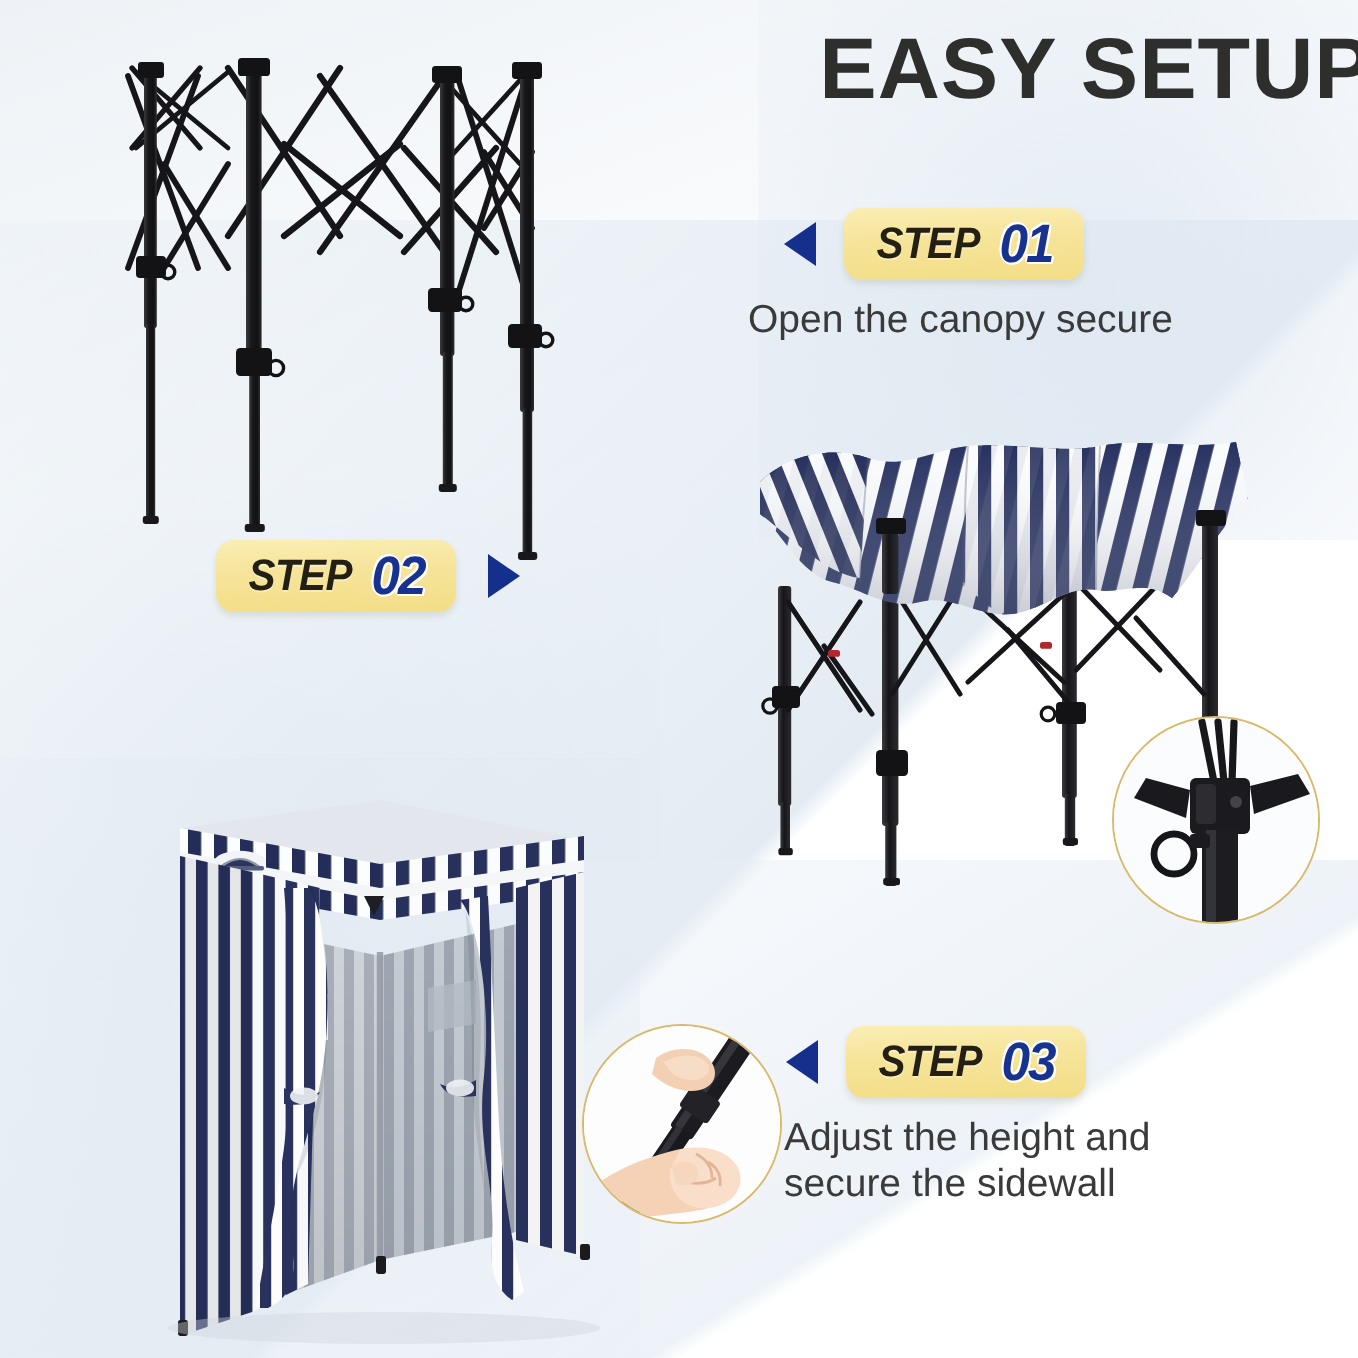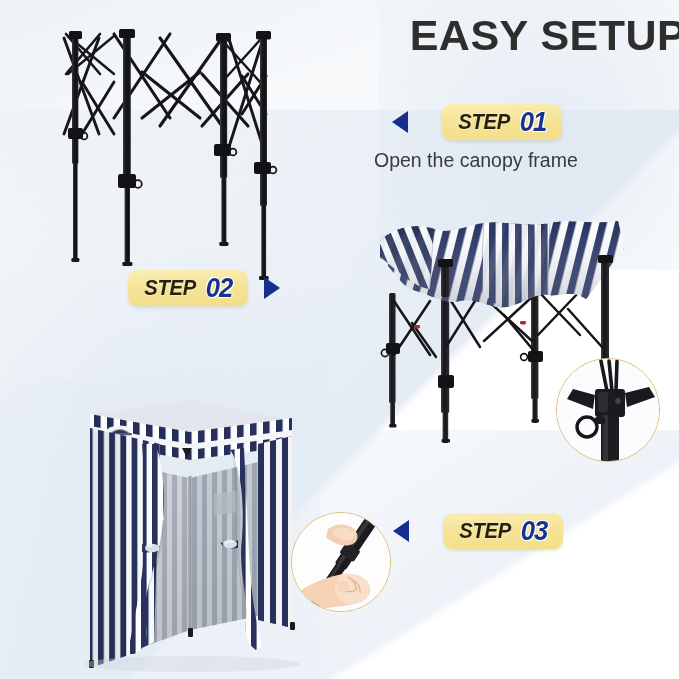--- a/index.html
+++ b/index.html
@@ -98,21 +98,20 @@
   .badge {
     position:relative;
     display:flex; align-items:center; justify-content:center;
     gap:7px;
     height:36px;
     padding:0 15px 0 14px;
     border-radius:9px;
     background:linear-gradient(178deg,#faeeb4 0%,#f6e49a 42%,#f3dd86 100%);
     box-shadow:0 2px 3px rgba(120,110,70,.16);
     flex:0 0 auto;
-    margin-left:20px;
   }
   .badge-step {
     font-size:22px;
     font-weight:bold;
     font-style:italic;
     color:#231f12;
     letter-spacing:-0.3px;
     transform:scaleX(.92);
     text-shadow:0 1px 0 rgba(255,255,255,.35);
   }
@@ -553,21 +552,21 @@
 
   <div class="step-group" id="step1">
     <div class="step-row">
       <div class="arrow arrow-left"></div>
       <div class="badge">
         <span class="badge-step">STEP</span>
         <span class="badge-num">01</span>
       </div>
     </div>
     <div class="step-caption">
-      <span>Open the canopy frame</span>
+      <span>Open the canopy secure</span>
     </div>
   </div>
 
   <div class="step-group" id="step2">
     <div class="step-row">
       <div class="badge">
         <span class="badge-step">STEP</span>
         <span class="badge-num">02</span>
       </div>
       <div class="arrow arrow-right"></div>
@@ -575,15 +574,19 @@
   </div>
 
   <div class="step-group" id="step3">
     <div class="step-row">
       <div class="arrow arrow-left"></div>
       <div class="badge">
         <span class="badge-step">STEP</span>
         <span class="badge-num">03</span>
       </div>
     </div>
+    <div class="step-caption">
+      <span>Adjust the height and</span>
+      <span>secure the sidewall</span>
+    </div>
   </div>
 
 </div>
 
 </body></html>

